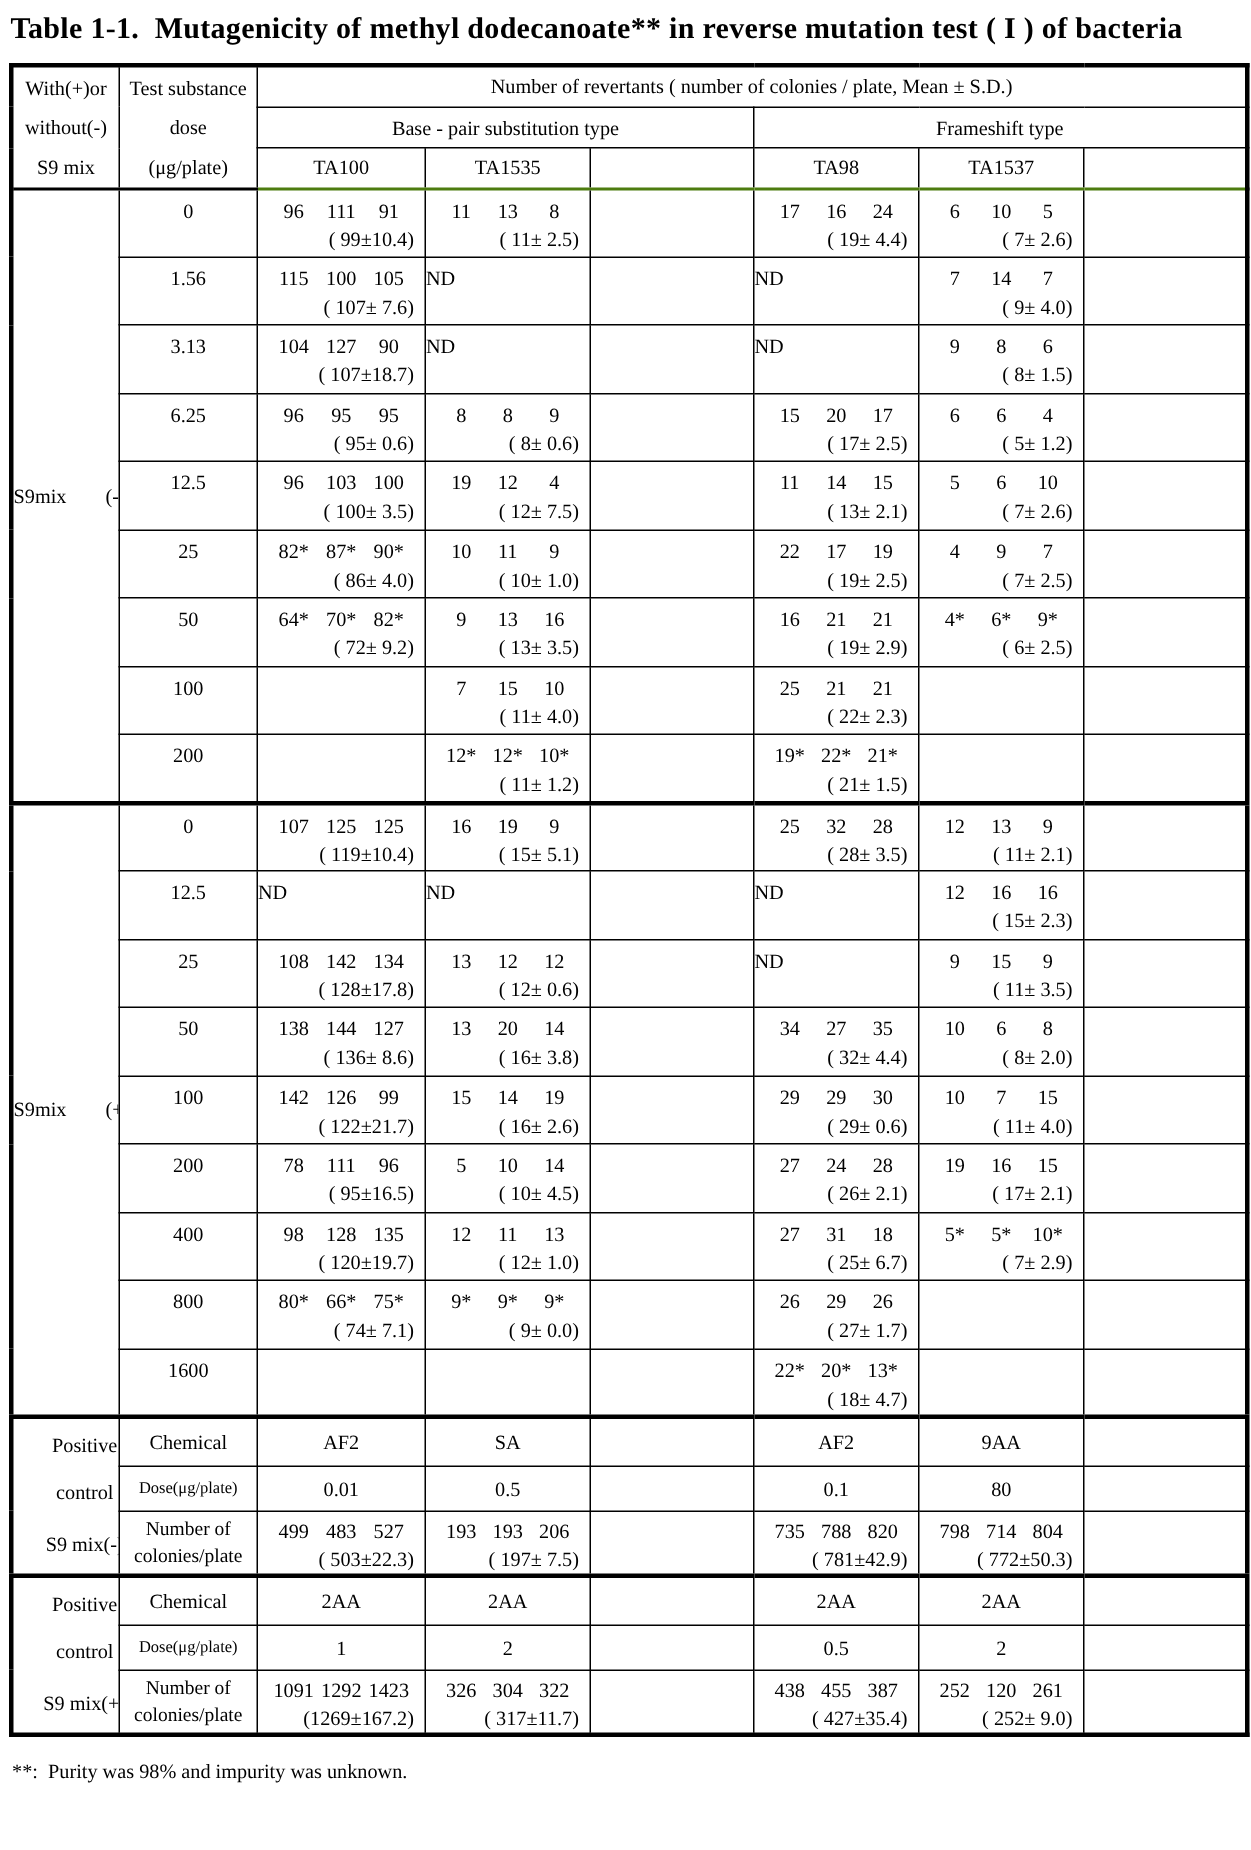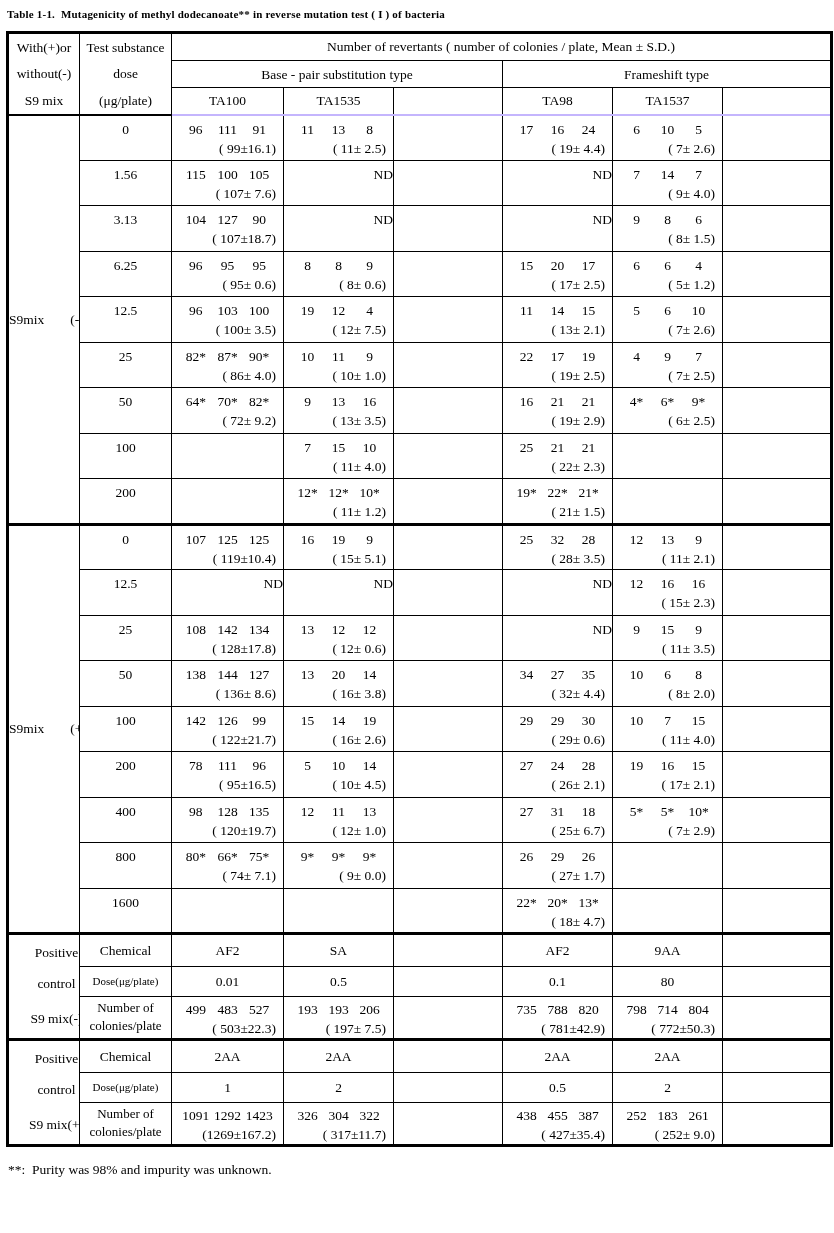--- a/index.html
+++ b/index.html
@@ -5,45 +5,45 @@
   * { box-sizing: border-box; margin: 0; padding: 0; }
   html, body { background: #ffffff; }
   body {
     width: 834px; height: 1233px;
     font-family: "Liberation Serif", "DejaVu Serif", serif;
     color: #000;
     overflow: hidden;
   }
   .page { position: relative; padding: 6px 4px 0 6px; }
   .title {
-    font-size: 11px; font-weight: bold; letter-spacing: .2px;
+    font-size: 20px; font-weight: bold; letter-spacing: .2px;
     margin: 2px 0 11px 1px; white-space: pre;
   }
   table.mt {
     border-collapse: collapse; table-layout: fixed;
     width: 824px; border: 3px solid #000;
   }
   td {
     border: 1px solid #000; vertical-align: top;
     font-size: 13.5px; line-height: 19px; overflow: hidden;
   }
   
   tr.hrow td { vertical-align: middle; text-align: center; }
   tr.hrow1 td, tr.hrow2 td { height: 27px; }
-  tr.hrow3 td { height: 26px; border-bottom: 2px solid #c4b5fd; }
+  tr.hrow3 td { height: 26px; border-bottom: 2px solid #4d7c0f; }
   td.hdr { vertical-align: top; }
   td.hdr .hline { height: 26.5px; display: flex; align-items: center; justify-content: center; white-space: pre; }
   td.hdr { border-bottom: 2px solid #000; }
   
   tr.data-row td { height: 45.5px; }
   td.dose { text-align: center; padding-top: 4px; }
   .counts { display: flex; padding: 4px 8px 0 8px; }
   .counts span { flex: 1; text-align: center; white-space: pre; }
   .mean { text-align: right; padding-right: 7px; white-space: pre; }
-  .nd { text-align: right; padding-top: 4px; }
+  .nd { text-align: left; padding-top: 4px; }
   td.seclabel { vertical-align: middle; }
   .secwrap { display: flex; flex-direction: row; align-items: center; gap: 26px; }
   .thick-bottom { border-bottom: 3px solid #000 !important; }
   
   tr.pc-chem td { height: 33px; vertical-align: middle; text-align: center; }
   tr.pc-dose td { height: 29px; vertical-align: middle; text-align: center; }
   tr.pc-num td { height: 43px; }
   td.pclabel { vertical-align: top; text-align: center; }
   td.pclabel .pcline { display: flex; align-items: center; justify-content: center; white-space: pre; padding-left: 25px; }
   td.pclabel .pcline:nth-child(1) { height: 34px; }
@@ -107,21 +107,21 @@
               <div>(-)</div>
             </div>
           </td>
           <td class="dose">0</td>
           <td class="dcell">
             <div class="counts">
               <span>96</span>
               <span>111</span>
               <span>91</span>
             </div>
-            <div class="mean">( 99±16.1)</div>
+            <div class="mean">( 99±10.4)</div>
           </td>
           <td class="dcell">
             <div class="counts">
               <span>11</span>
               <span>13</span>
               <span>8</span>
             </div>
             <div class="mean">( 11± 2.5)</div>
           </td>
           <td class="dcell"></td>
@@ -794,21 +794,21 @@
             <div class="counts">
               <span>438</span>
               <span>455</span>
               <span>387</span>
             </div>
             <div class="mean">( 427±35.4)</div>
           </td>
           <td class="dcell">
             <div class="counts">
               <span>252</span>
-              <span>183</span>
+              <span>120</span>
               <span>261</span>
             </div>
             <div class="mean">( 252± 9.0)</div>
           </td>
           <td class="dcell"></td>
         </tr>
       </tbody>
   </table>
 
   <div class="notes" id="notes">

